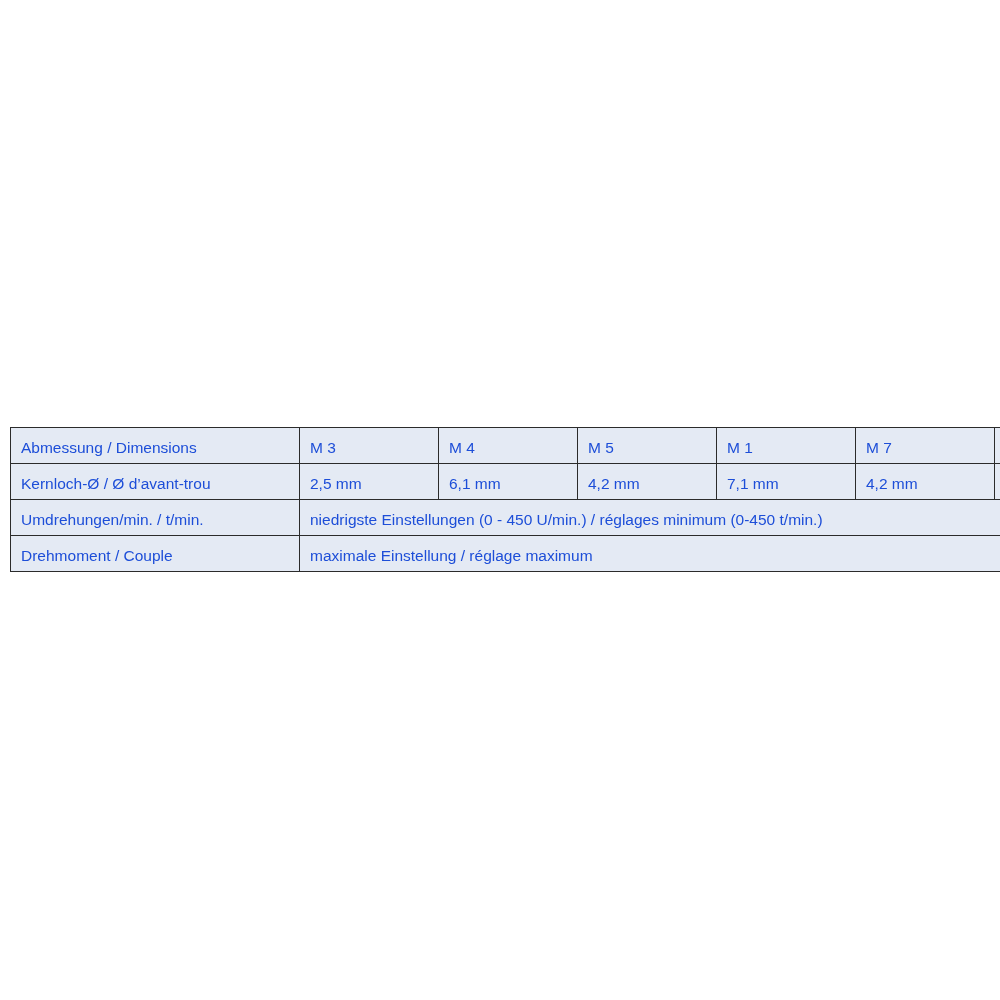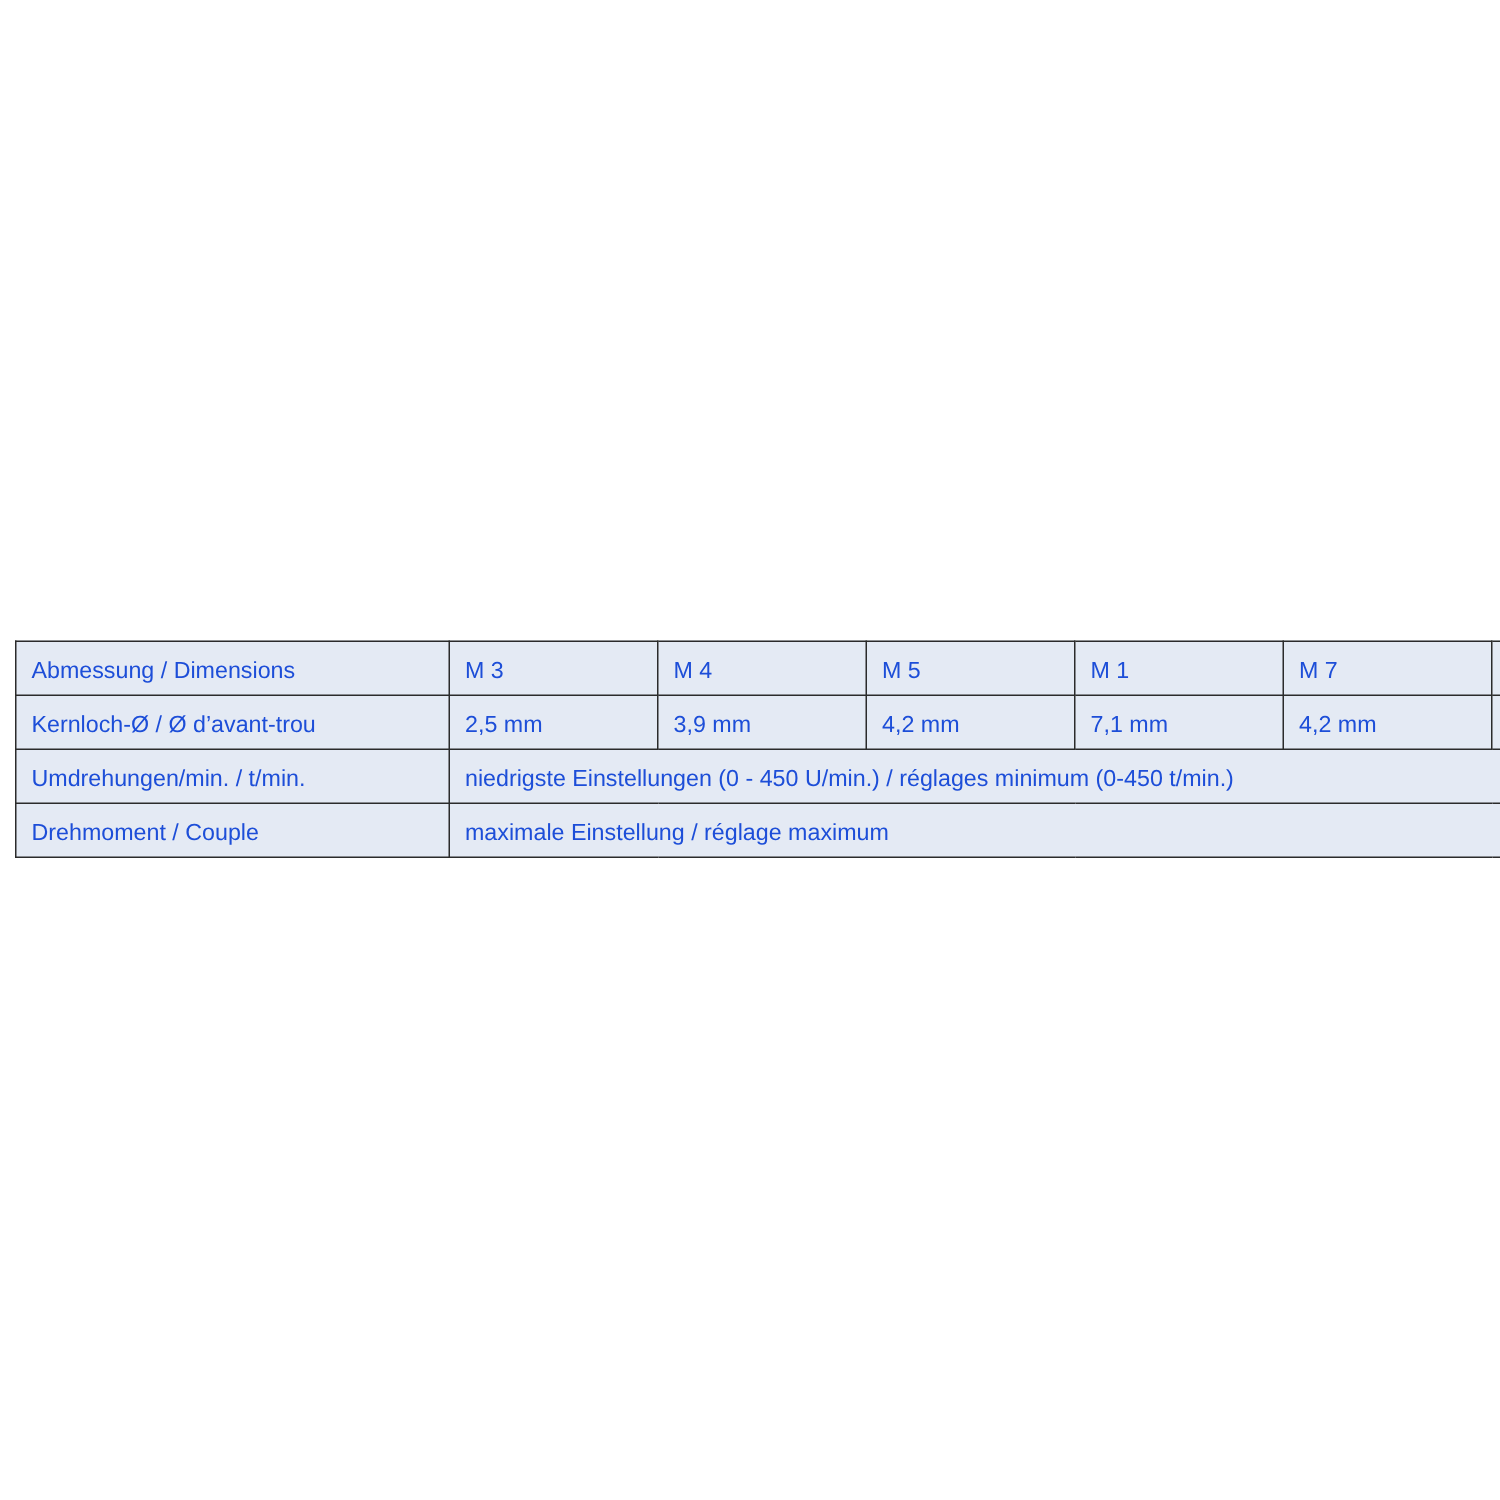--- a/index.html
+++ b/index.html
@@ -65,21 +65,21 @@
         <td class="val-cell">M 3</td>
         <td class="val-cell">M 4</td>
         <td class="val-cell">M 5</td>
         <td class="val-cell">M 1</td>
         <td class="val-cell">M 7</td>
         <td class="val-cell-last">M 10</td>
       </tr>
       <tr>
         <td class="label-cell">Kernloch-Ø / Ø d’avant-trou</td>
         <td class="val-cell">2,5 mm</td>
-        <td class="val-cell">3,9 mm</td>
+        <td class="val-cell">6,1 mm</td>
         <td class="val-cell">4,2 mm</td>
         <td class="val-cell">7,1 mm</td>
         <td class="val-cell">4,2 mm</td>
         <td class="val-cell-last">8,5 mm</td>
       </tr>
       <tr>
         <td class="label-cell">Umdrehungen/min. / t/min.</td>
         <td colspan="6">niedrigste Einstellungen (0 - 450 U/min.) / réglages minimum (0-450 t/min.)</td>
       </tr>
       <tr>

